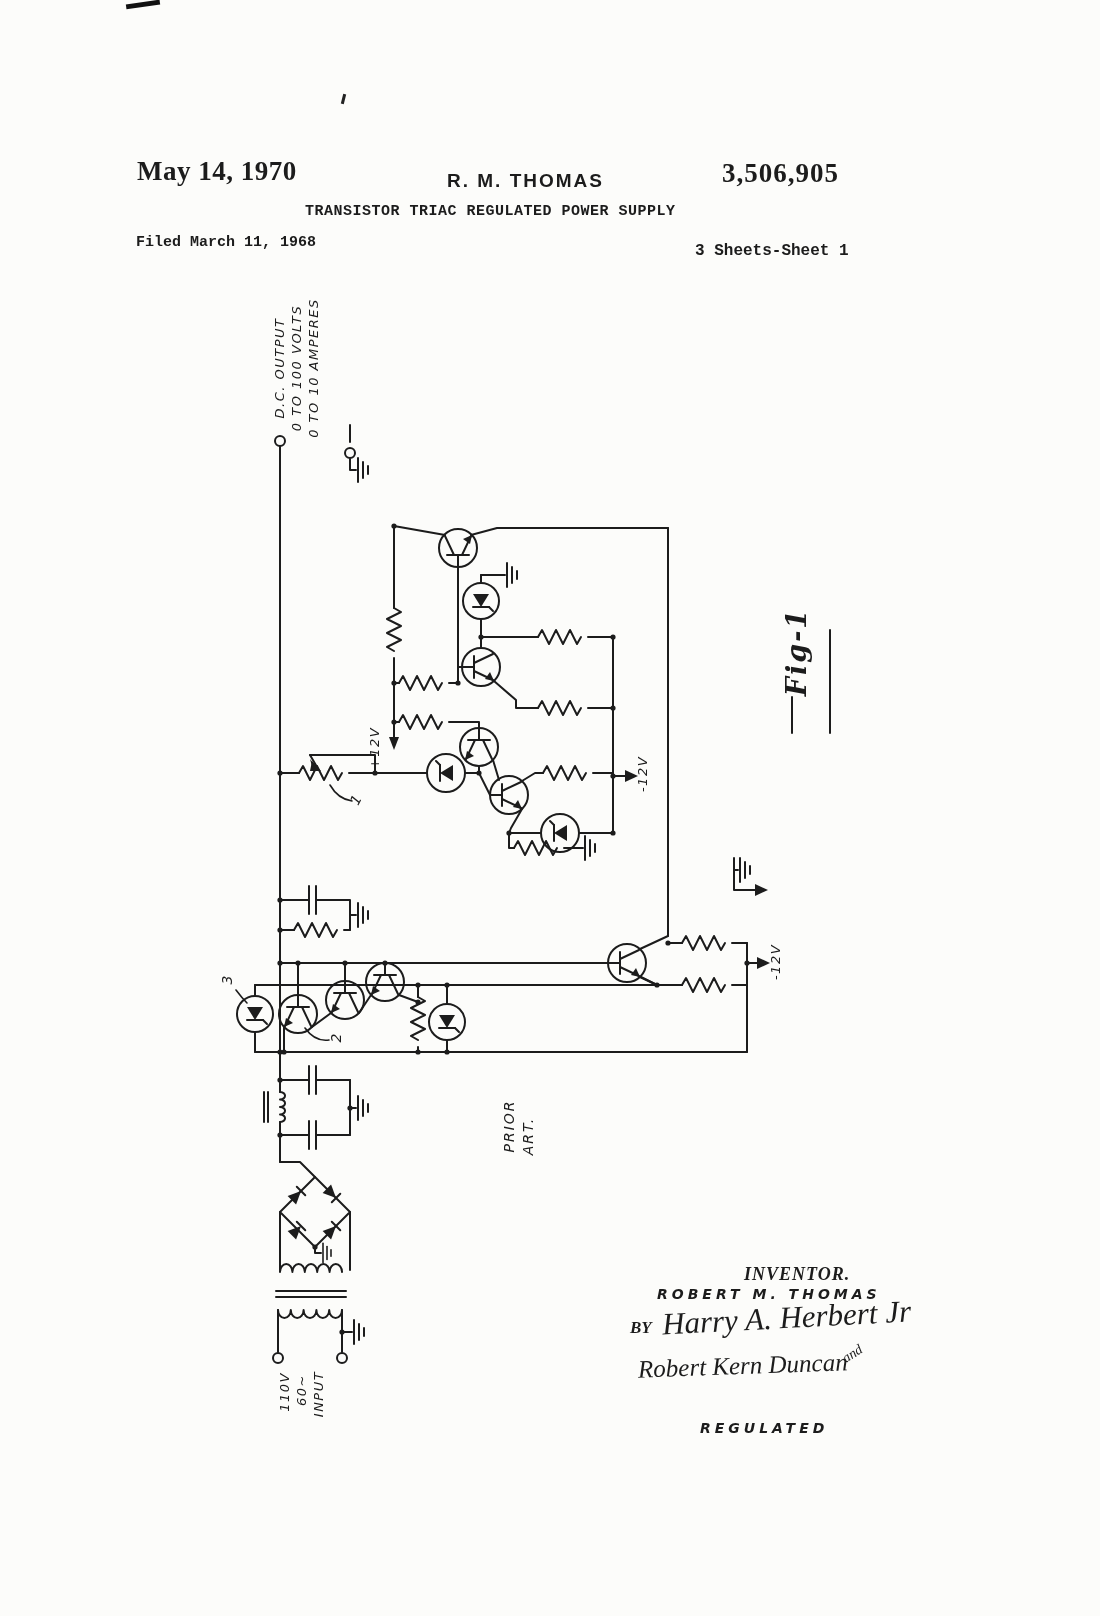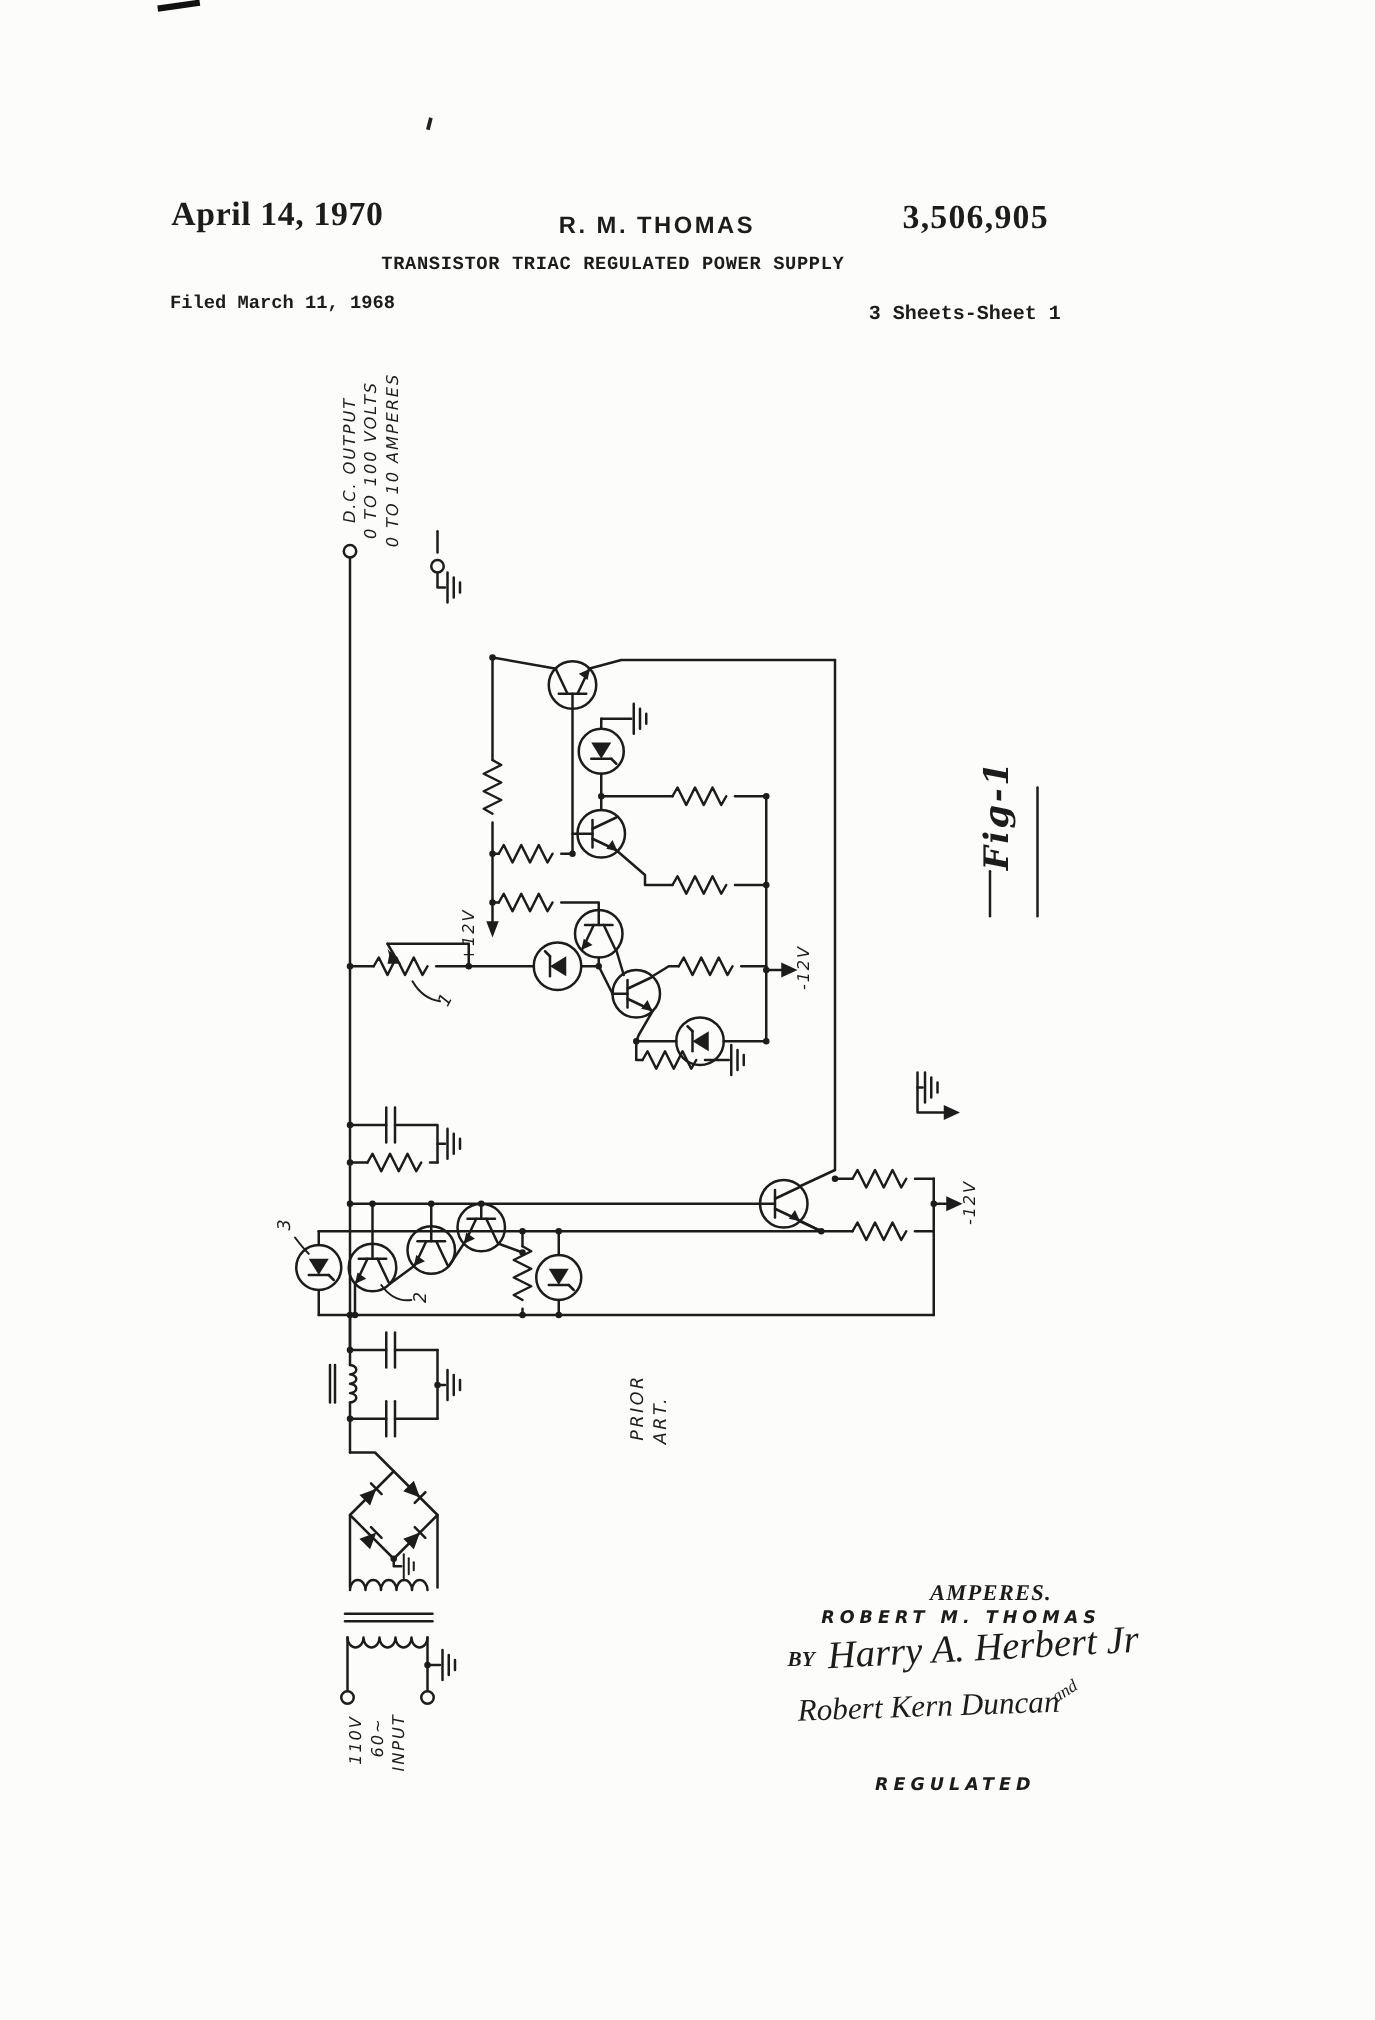--- a/index.html
+++ b/index.html
@@ -39,21 +39,21 @@
   .prior{font-family:"DejaVu Sans",sans-serif;font-style:italic;font-size:14px;letter-spacing:2px;fill:#1c1c1c;}
 </style>
 </head>
 <body>
 
 <div class="page">
 
   <div class="abs artifact1"></div>
   <div class="abs artifact2"></div>
 
-  <div class="abs date">April 14, 1970</div>
+  <div class="abs date">May 14, 1970</div>
   <div class="abs author">R. M. THOMAS</div>
   <div class="abs patnum">3,506,905</div>
   <div class="abs title">TRANSISTOR TRIAC REGULATED POWER SUPPLY</div>
   <div class="abs filed">Filed March 11, 1968</div>
   <div class="abs sheet">3 Sheets-Sheet 1</div>
 
   <svg class="schem" width="1100" height="1616" viewBox="0 0 1100 1616">
     <defs>
       <g id="tr">
         <circle r="19" class="wire"></circle>
@@ -349,20 +349,20 @@
         <circle class="dot" cx="315" cy="1247" r="2.6"></circle>
     </g>
 
     <g class="wire">
       <path d="M280,1092 a6,3.8 0 0 1 0,7.5 a6,3.8 0 0 1 0,7.5 a6,3.8 0 0 1 0,7.5 a6,3.8 0 0 1 0,7.5"></path>
       <path d="M264,1092 V1122"></path>
         <path d="M268,1092 V1122"></path>
     </g>
   </svg>
 
-  <div class="abs inv-cap">AMPERES.</div>
+  <div class="abs inv-cap">INVENTOR.</div>
   <div class="abs inv-name">ROBERT M. THOMAS</div>
   <div class="abs by">BY</div>
   <div class="abs sig1">Harry A. Herbert Jr</div>
   <div class="abs andw">and</div>
   <div class="abs sig2">Robert Kern Duncan</div>
   <div class="abs attys">REGULATED</div>
 </div>
 
 </body></html>

